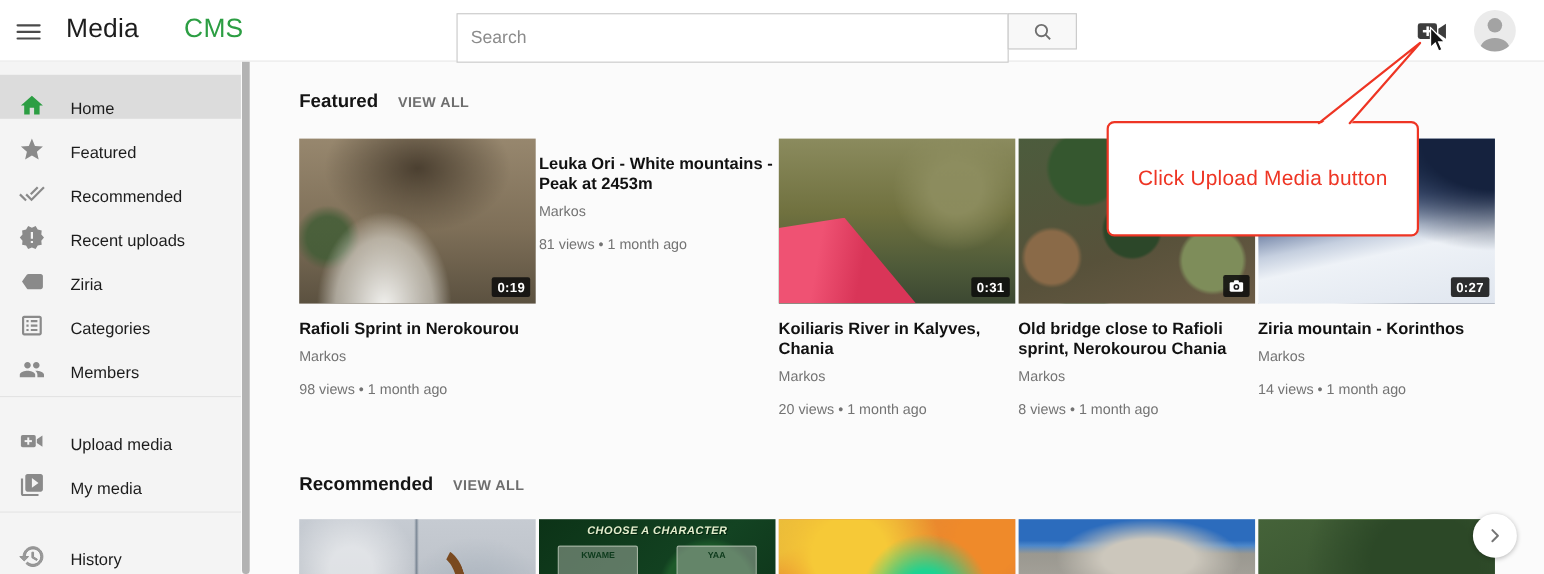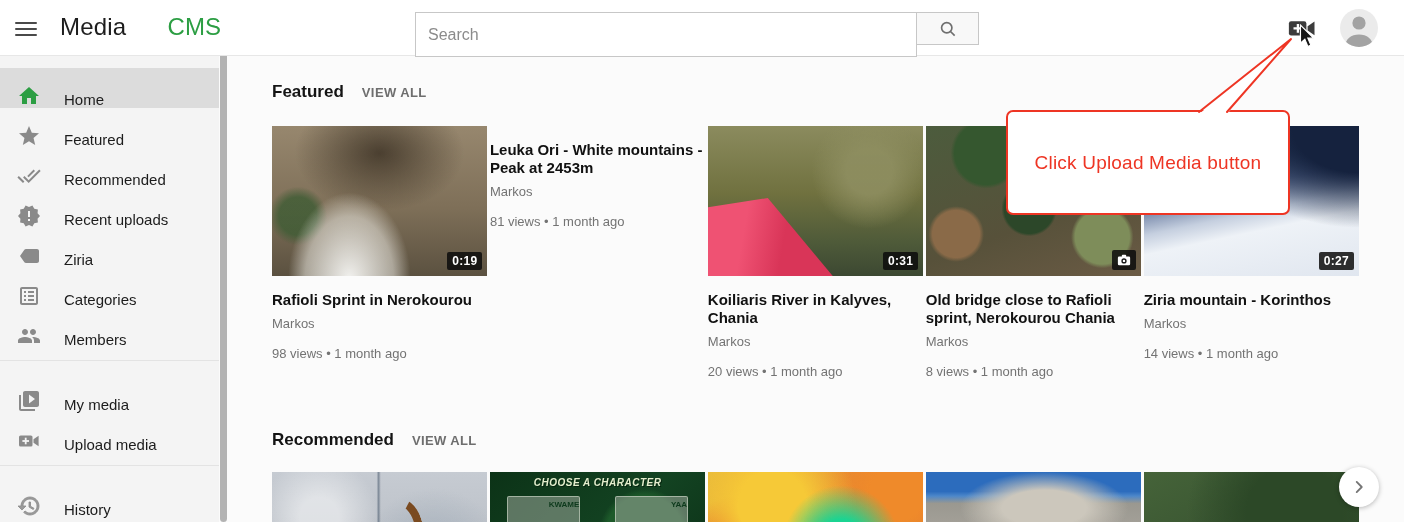--- a/index.html
+++ b/index.html
@@ -136,21 +136,21 @@
 
   .t-game { background:
     radial-gradient(circle at 72% 42%, #1d5a2a 0 22%, transparent 26%),
     radial-gradient(circle at 22% 68%, #175028 0 20%, transparent 24%),
     linear-gradient(135deg,#0c3317,#134322 50%,#0a2c14); }
   .game-title { text-align:center; margin-top:5px; font-size:10px; font-weight:bold; font-style:italic;
     color:#e4eecd; letter-spacing:.5px; text-shadow:1px 1px 0 #05240e; }
   .game-panel { position:absolute; top:24px; bottom:14px; width:34%;
     background:rgba(158,170,156,.55); border:1px solid rgba(210,220,205,.6); border-radius:2px; }
   .game-panel.p1 { left:8%; } .game-panel.p2 { right:8%; }
-  .game-name { text-align:right; margin-top:3px; font-size:8px; font-weight:bold; color:#0d3a1c; }
+  .game-name { text-align:center; margin-top:3px; font-size:8px; font-weight:bold; color:#0d3a1c; }
   .game-char { position:absolute; left:50%; top:32px; transform:translateX(-50%); width:13px; height:20px; }
   .game-char.a { background:linear-gradient(180deg,#8a5a3a 0 38%,#7c1f1f 38% 74%,#23272b 74%); }
   .game-char.b { background:linear-gradient(180deg,#e9d070 0 38%,#b23232 38% 74%,#e8e8e8 74%); }
 
   .t-abstract { background:
     radial-gradient(circle at 62% 48%, #1bd492 0 16%, rgba(27,212,146,0) 38%),
     radial-gradient(circle at 30% 22%, #f6c937 0 18%, rgba(246,201,55,0) 44%),
     radial-gradient(circle at 88% 14%, #ef8a2a 0 12%, transparent 38%),
     radial-gradient(circle at 22% 88%, #e52517 0 22%, transparent 52%),
     radial-gradient(circle at 88% 82%, #8cc63f 0 13%, transparent 38%),
@@ -263,32 +263,32 @@
     <svg class="si" viewBox="0 0 24 24">
         <path d="M16 11c1.66 0 2.99-1.34 2.99-3S17.66 5 16 5c-1.66 0-3 1.34-3 3s1.34 3 3 3zm-8 0c1.66 0 2.99-1.34 2.99-3S9.66 5 8 5C6.34 5 5 6.34 5 8s1.34 3 3 3zm0 2c-2.33 0-7 1.17-7 3.5V19h14v-2.5c0-2.33-4.67-3.5-7-3.5zm8 0c-.29 0-.62.02-.97.05 1.16.84 1.97 1.97 1.97 3.45V19h6v-2.5c0-2.33-4.67-3.5-7-3.5z" fill="#8a8a8a"></path>
       </svg>
     <span class="sl">Members</span>
   </div>
 
   <div class="side-divider"></div>
 
   <div class="side-item">
     <svg class="si" viewBox="0 0 24 24">
-        <path d="M4 6H2v14c0 1.1.9 2 2 2h14v-2H4V6zm16-4H8c-1.1 0-2 .9-2 2v12c0 1.1.9 2 2 2h12c1.1 0 2-.9 2-2V4c0-1.1-.9-2-2-2zm-8 12.5v-9l6 4.5-6 4.5z" fill="#8a8a8a"></path>
-      </svg>
-    <span class="sl">My media</span>
-  </div>
-  <div class="side-item">
-    <svg class="si" viewBox="0 0 24 24">
         <rect x="2" y="6.5" width="13.5" height="11" rx="1.6" fill="#8a8a8a"></rect>
         <path d="M16.5 10.3 L21.6 6.8 V17.2 L16.5 13.7 Z" fill="#8a8a8a"></path>
         <rect x="5.4" y="11.1" width="6.6" height="1.8" fill="#f4f4f4"></rect>
         <rect x="7.8" y="8.7" width="1.8" height="6.6" fill="#f4f4f4"></rect>
       </svg>
     <span class="sl">Upload media</span>
+  </div>
+  <div class="side-item">
+    <svg class="si" viewBox="0 0 24 24">
+        <path d="M4 6H2v14c0 1.1.9 2 2 2h14v-2H4V6zm16-4H8c-1.1 0-2 .9-2 2v12c0 1.1.9 2 2 2h12c1.1 0 2-.9 2-2V4c0-1.1-.9-2-2-2zm-8 12.5v-9l6 4.5-6 4.5z" fill="#8a8a8a"></path>
+      </svg>
+    <span class="sl">My media</span>
   </div>
 
   <div class="side-divider"></div>
 
   <div class="side-item">
     <svg class="si" viewBox="0 0 24 24">
         <path d="M13 3c-4.97 0-9 4.03-9 9H1l3.89 3.89.07.14L9 12H6c0-3.87 3.13-7 7-7s7 3.13 7 7-3.13 7-7 7c-1.93 0-3.68-.79-4.94-2.06l-1.42 1.42C8.27 19.99 10.51 21 13 21c4.97 0 9-4.03 9-9s-4.03-9-9-9zm-1 5v5l4.28 2.54.72-1.21-3.5-2.08V8H12z" fill="none" stroke="#8a8a8a" stroke-width="0.8"></path>
         <path d="M13 3c-4.97 0-9 4.03-9 9H1l3.89 3.89.07.14L9 12H6c0-3.87 3.13-7 7-7s7 3.13 7 7-3.13 7-7 7c-1.93 0-3.68-.79-4.94-2.06l-1.42 1.42C8.27 19.99 10.51 21 13 21c4.97 0 9-4.03 9-9s-4.03-9-9-9zm-1 5v5l4.28 2.54.72-1.21-3.5-2.08V8H12z" fill="#8a8a8a" opacity="0.85"></path>
       </svg>
     <span class="sl">History</span>

